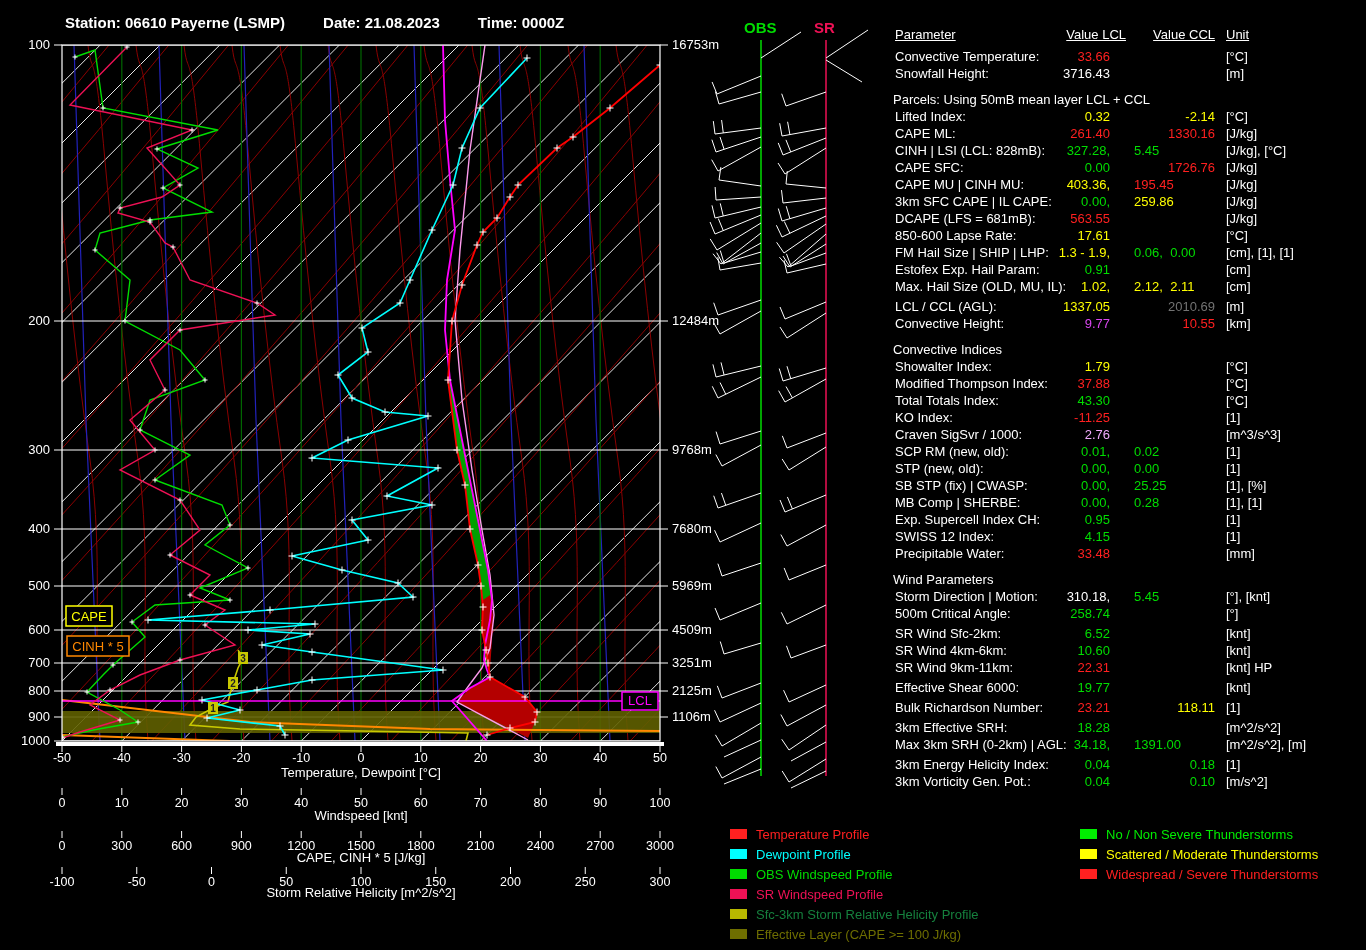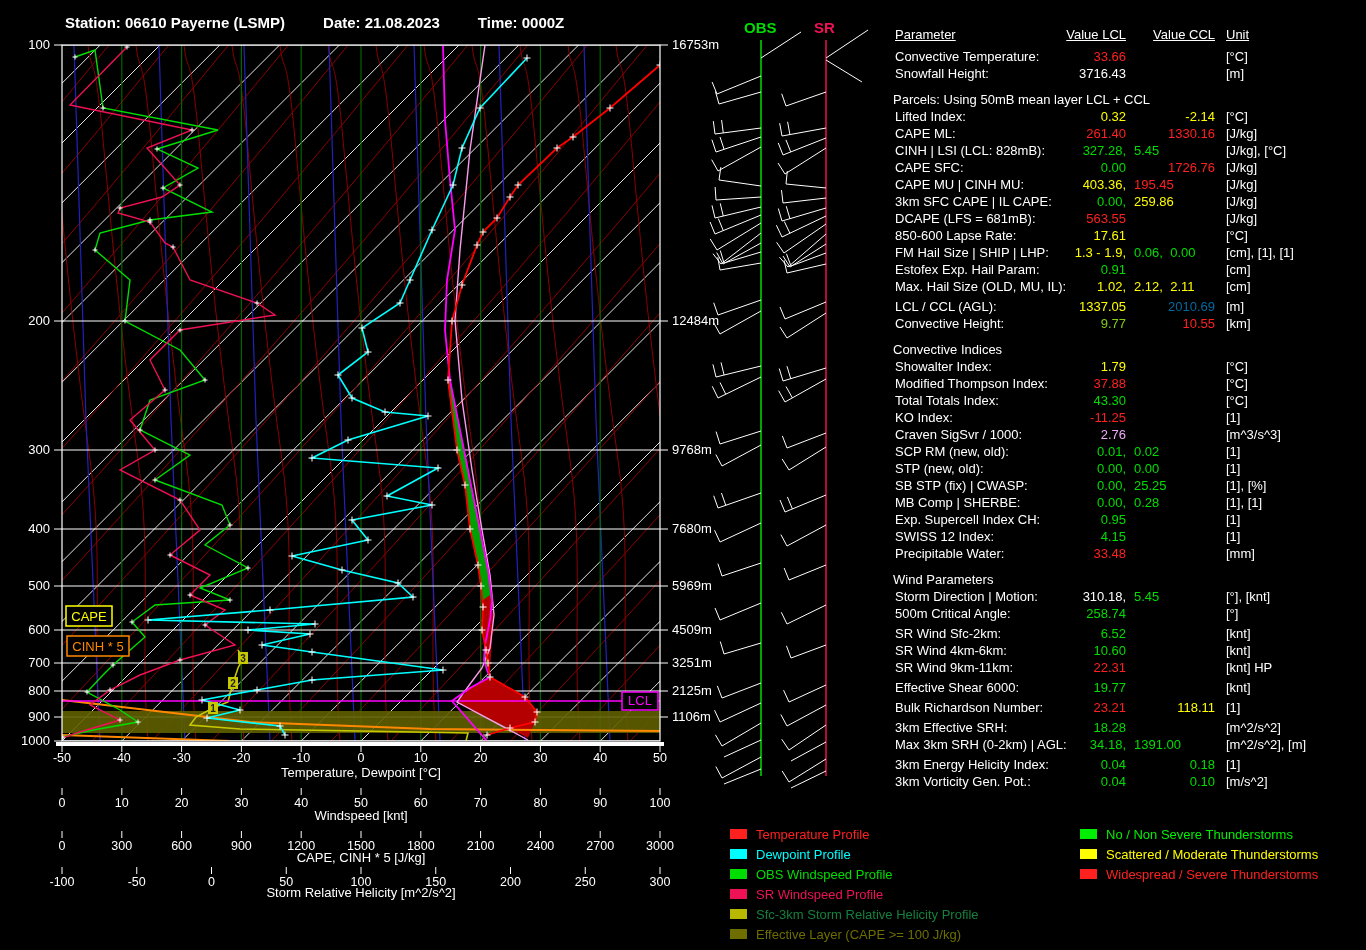--- a/index.html
+++ b/index.html
@@ -9,21 +9,21 @@
   #title span{margin-right:38px;}
   #chart-svg{position:absolute;left:0;top:0;}
   
   #param-table{position:absolute;left:893px;top:26px;width:470px;color:#fff;font-size:13px;line-height:17px;}
   .thead{position:relative;height:22px;}
   .thead span{position:absolute;text-decoration:underline;}
   .sect{margin-top:9px;height:17px;white-space:pre;}
   .trow{position:relative;height:17px;white-space:pre;}
   .trow.gap{margin-top:3px;}
   .c-label{position:absolute;left:2px;}
-  .c-lcl{position:absolute;left:128px;width:105px;text-align:right;}
+  .c-lcl{position:absolute;left:112px;width:105px;text-align:right;}
   .c-mid{position:absolute;left:241px;}
   .c-ccl{position:absolute;left:222px;width:100px;text-align:right;}
   .c-unit{position:absolute;left:333px;color:#fff;}
   
   .legend{position:absolute;font-size:13px;}
   #legend-left{left:730px;top:824px;}
   #legend-right{left:1080px;top:824px;}
   .leg-row{height:20px;display:flex;align-items:center;white-space:pre;}
   .swatch{display:inline-block;width:17px;height:10px;margin-right:9px;}
 </style>
@@ -542,22 +542,22 @@
       <div class="trow"><span class="c-label">CAPE ML:</span><span class="c-lcl"><span style="color: rgb(255, 32, 32);">261.40</span></span><span class="c-ccl"><span style="color: rgb(255, 32, 32);">1330.16</span></span><span class="c-unit">[J/kg]</span></div>
       <div class="trow"><span class="c-label">CINH | LSI (LCL: 828mB):</span><span class="c-lcl"><span style="color: rgb(0, 221, 0);">327.28,</span></span><span class="c-mid"><span style="color: rgb(0, 221, 0);">5.45</span></span><span class="c-unit">[J/kg], [°C]</span></div>
       <div class="trow"><span class="c-label">CAPE SFC:</span><span class="c-lcl"><span style="color: rgb(0, 221, 0);">0.00</span></span><span class="c-ccl"><span style="color: rgb(255, 32, 32);">1726.76</span></span><span class="c-unit">[J/kg]</span></div>
       <div class="trow"><span class="c-label">CAPE MU | CINH MU:</span><span class="c-lcl"><span style="color: rgb(255, 255, 0);">403.36,</span></span><span class="c-mid"><span style="color: rgb(255, 32, 32);">195.45</span></span><span class="c-unit">[J/kg]</span></div>
       <div class="trow"><span class="c-label">3km SFC CAPE | IL CAPE:</span><span class="c-lcl"><span style="color: rgb(0, 221, 0);">0.00,</span></span><span class="c-mid"><span style="color: rgb(255, 255, 0);">259.86</span></span><span class="c-unit">[J/kg]</span></div>
       <div class="trow"><span class="c-label">DCAPE (LFS = 681mB):</span><span class="c-lcl"><span style="color: rgb(255, 32, 32);">563.55</span></span><span class="c-unit">[J/kg]</span></div>
       <div class="trow"><span class="c-label">850-600 Lapse Rate:</span><span class="c-lcl"><span style="color: rgb(255, 255, 0);">17.61</span></span><span class="c-unit">[°C]</span></div>
       <div class="trow"><span class="c-label">FM Hail Size | SHIP | LHP:</span><span class="c-lcl"><span style="color: rgb(255, 255, 0);">1.3 - 1.9,</span></span><span class="c-mid"><span style="color: rgb(0, 221, 0);">0.06,</span><span style="color: rgb(0, 221, 0);">  0.00</span></span><span class="c-unit">[cm], [1], [1]</span></div>
       <div class="trow"><span class="c-label">Estofex Exp. Hail Param:</span><span class="c-lcl"><span style="color: rgb(0, 221, 0); text-align: center;">0.91</span></span><span class="c-unit">[cm]</span></div>
       <div class="trow"><span class="c-label">Max. Hail Size (OLD, MU, IL):</span><span class="c-lcl"><span style="color: rgb(255, 255, 0);">1.02,</span></span><span class="c-mid"><span style="color: rgb(255, 255, 0);">2.12,</span><span style="color: rgb(255, 255, 0);">  2.11</span></span><span class="c-unit">[cm]</span></div>
-      <div class="trow gap"><span class="c-label">LCL / CCL (AGL):</span><span class="c-lcl"><span style="color: rgb(255, 255, 0);">1337.05</span></span><span class="c-ccl"><span style="color: #0369a1;">2010.69</span></span><span class="c-unit">[m]</span></div>
-      <div class="trow"><span class="c-label">Convective Height:</span><span class="c-lcl"><span style="color: #84cc16;">9.77</span></span><span class="c-ccl"><span style="color: rgb(255, 32, 32);">10.55</span></span><span class="c-unit">[km]</span></div>
+      <div class="trow gap"><span class="c-label">LCL / CCL (AGL):</span><span class="c-lcl"><span style="color: rgb(255, 255, 0);">1337.05</span></span><span class="c-ccl"><span style="color: #737373;">2010.69</span></span><span class="c-unit">[m]</span></div>
+      <div class="trow"><span class="c-label">Convective Height:</span><span class="c-lcl"><span style="color: #d946ef;">9.77</span></span><span class="c-ccl"><span style="color: rgb(255, 32, 32);">10.55</span></span><span class="c-unit">[km]</span></div>
       <div class="sect">Convective Indices</div>
       <div class="trow"><span class="c-label">Showalter Index:</span><span class="c-lcl"><span style="color: rgb(255, 255, 0);">1.79</span></span><span class="c-unit">[°C]</span></div>
       <div class="trow"><span class="c-label">Modified Thompson Index:</span><span class="c-lcl"><span style="color: rgb(255, 32, 32);">37.88</span></span><span class="c-unit">[°C]</span></div>
       <div class="trow"><span class="c-label">Total Totals Index:</span><span class="c-lcl"><span style="color: rgb(0, 221, 0);">43.30</span></span><span class="c-unit">[°C]</span></div>
       <div class="trow"><span class="c-label">KO Index:</span><span class="c-lcl"><span style="color: rgb(255, 32, 32);">-11.25</span></span><span class="c-unit">[1]</span></div>
       <div class="trow"><span class="c-label">Craven SigSvr / 1000:</span><span class="c-lcl"><span style="color: #f0abfc;">2.76</span></span><span class="c-unit">[m^3/s^3]</span></div>
       <div class="trow"><span class="c-label">SCP RM (new, old):</span><span class="c-lcl"><span style="color: rgb(0, 221, 0);">0.01,</span></span><span class="c-mid"><span style="color: rgb(0, 221, 0);">0.02</span></span><span class="c-unit">[1]</span></div>
       <div class="trow"><span class="c-label">STP (new, old):</span><span class="c-lcl"><span style="color: rgb(0, 221, 0);">0.00,</span></span><span class="c-mid"><span style="color: rgb(0, 221, 0);">0.00</span></span><span class="c-unit">[1]</span></div>
       <div class="trow"><span class="c-label">SB STP (fix) | CWASP:</span><span class="c-lcl"><span style="color: rgb(0, 221, 0);">0.00,</span></span><span class="c-mid"><span style="color: rgb(0, 221, 0);">25.25</span></span><span class="c-unit">[1], [%]</span></div>
       <div class="trow"><span class="c-label">MB Comp | SHERBE:</span><span class="c-lcl"><span style="color: rgb(0, 221, 0);">0.00,</span></span><span class="c-mid"><span style="color: rgb(0, 221, 0);">0.28</span></span><span class="c-unit">[1], [1]</span></div>

